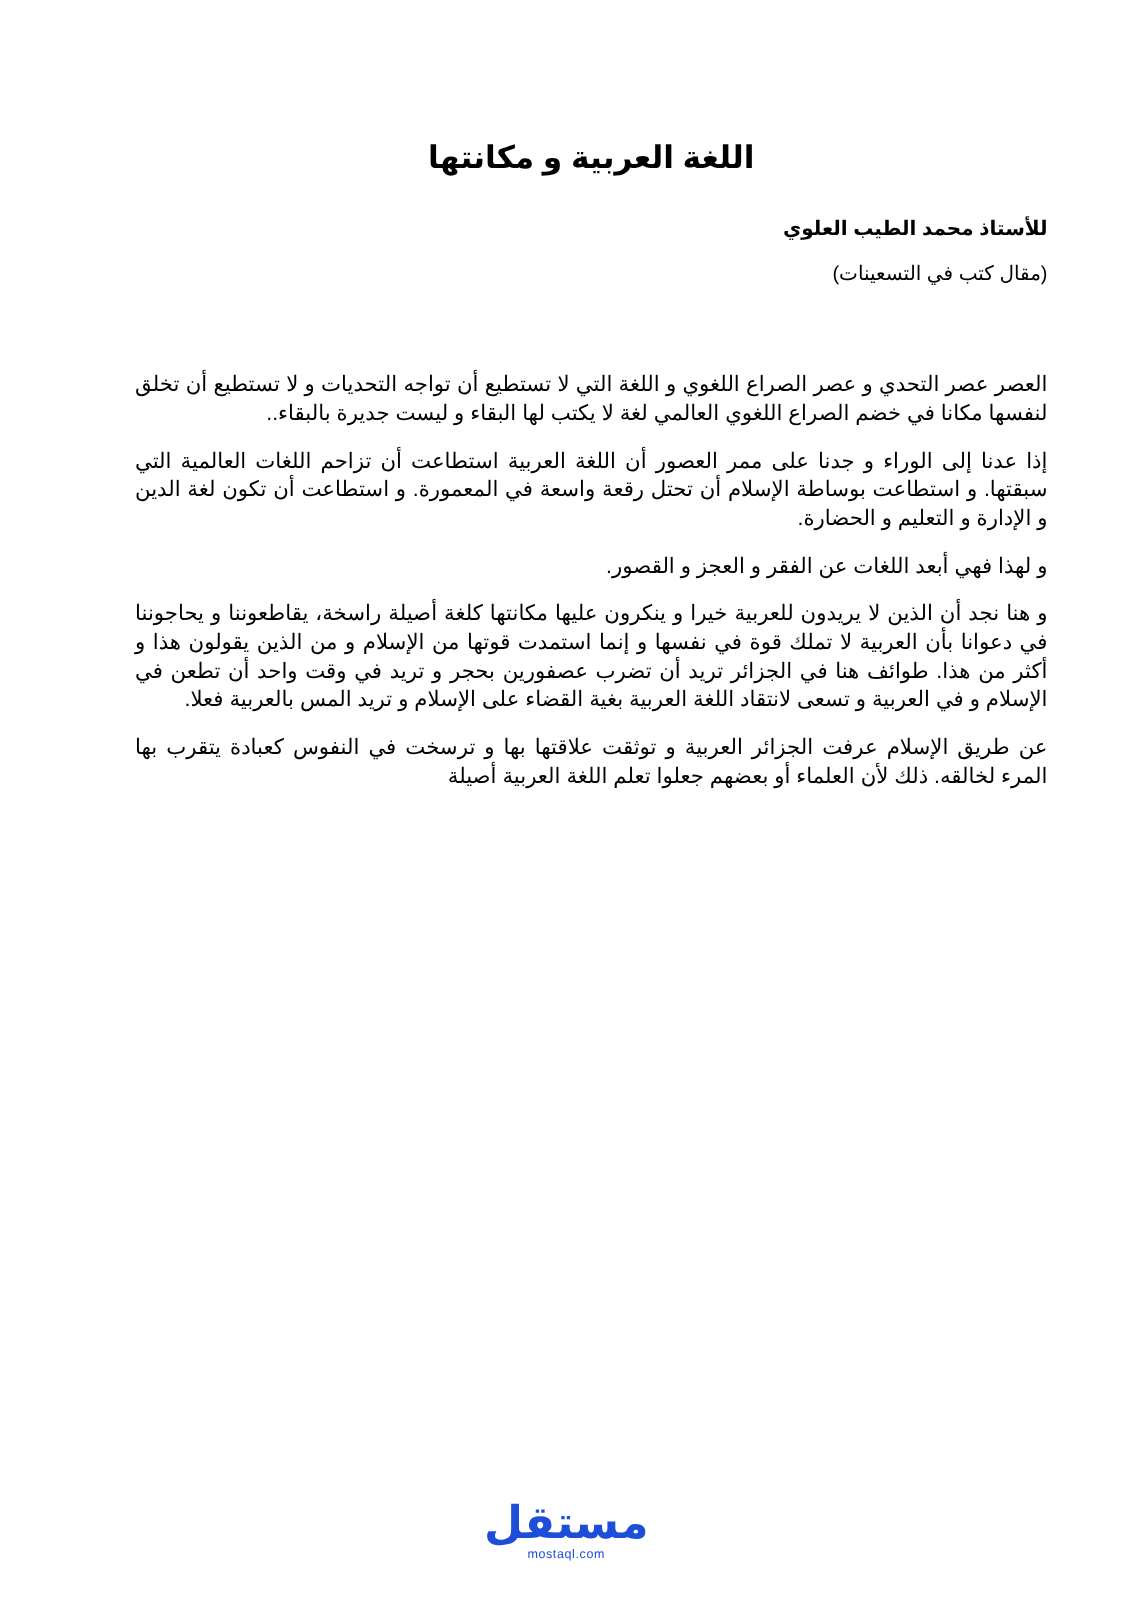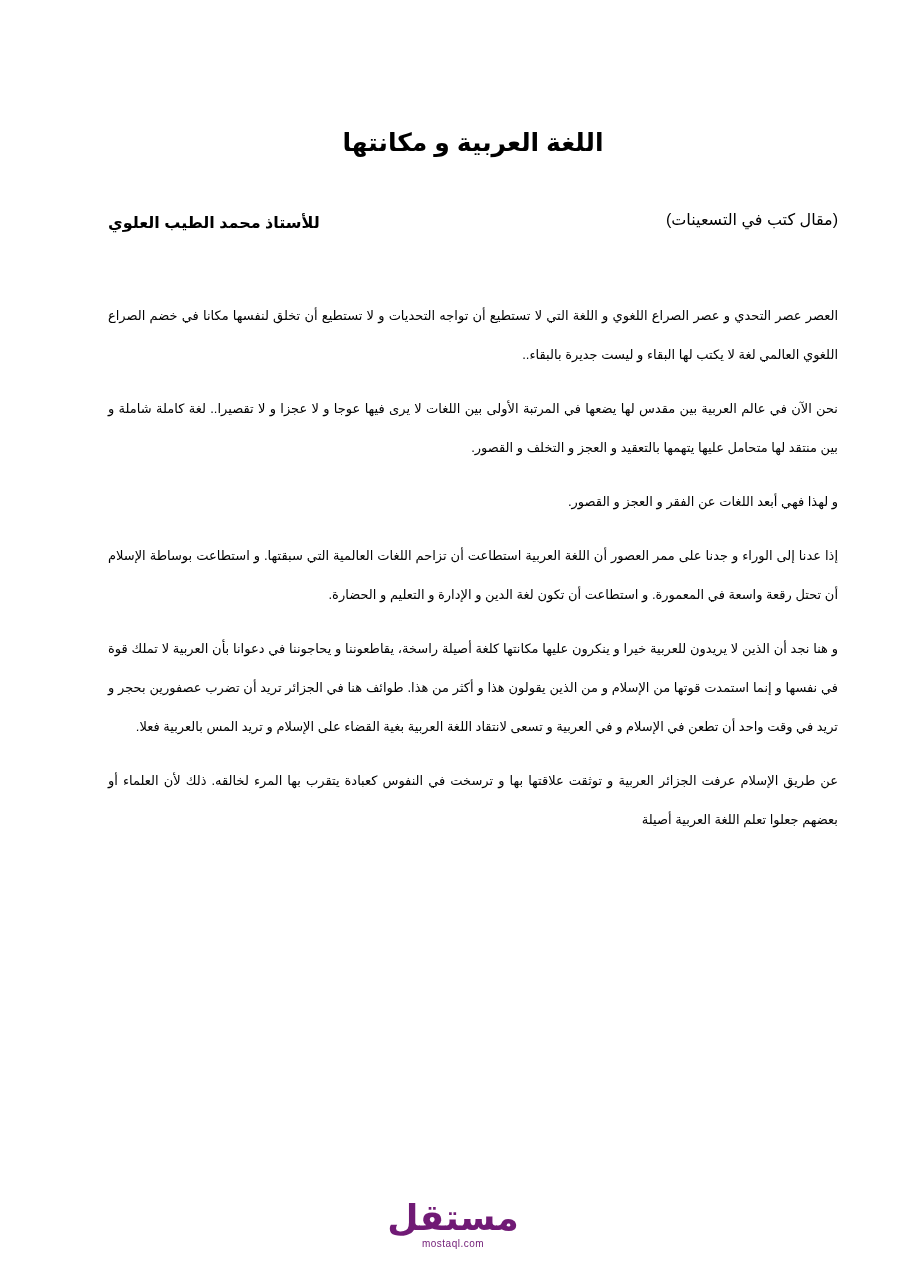--- a/index.html
+++ b/index.html
@@ -22,60 +22,59 @@
     top: 0;
     direction: rtl;
   }
   .title {
     position: absolute;
     left: 0; right: 0;
     top: 108px;
     text-align: center;
     font-size: 25px;
     font-weight: bold;
-    margin: 16px;
+    margin: 0;
     line-height: 36px;
   }
   .author {
     position: absolute;
     left: 0; right: 0;
     top: 172px;
-    text-align: left;
+    text-align: right;
     font-size: 16px;
     font-weight: bold;
     line-height: 24px;
-    margin-top: 39px;
   }
   .subtitle {
     position: absolute;
     left: 0; right: 0;
     top: 208px;
     text-align: right;
     font-size: 16px;
     line-height: 24px;
   }
   .body-text {
     position: absolute;
     left: 0; right: 0;
     top: 296px;
   }
   .para {
     margin: 0 0 15px 0;
-    font-size: 13px;
-    line-height: 39px;
+    font-size: 17px;
+    line-height: 23px;
     text-align: justify;
     text-align-last: right;
   }
   .watermark {
     position: absolute;
     left: 378px;
     top: 1200px;
     width: 150px;
     text-align: center;
-    color: #701a75;
+    color: #1d4ed8;
     direction: ltr;
   }
   .watermark .logo {
     font-size: 36px;
     font-weight: bold;
     line-height: 36px;
     direction: rtl;
   }
   .watermark .domain {
     font-size: 10px;
@@ -86,23 +85,22 @@
 </head>
 <body>
 
 <div class="page">
   <h1 class="title">اللغة العربية و مكانتها</h1>
   <div class="author">للأستاذ محمد الطيب العلوي</div>
   <div class="subtitle">(مقال كتب في التسعينات)</div>
 
   <div class="body-text">
     <p class="para">العصر عصر التحدي و عصر الصراع اللغوي و اللغة التي لا تستطيع أن تواجه التحديات و لا تستطيع أن تخلق لنفسها مكانا في خضم الصراع اللغوي العالمي لغة لا يكتب لها البقاء و ليست جديرة بالبقاء..</p>
-    <p class="para">نحن الآن في عالم العربية بين مقدس لها يضعها في المرتبة الأولى بين اللغات لا يرى فيها عوجا و لا عجزا و لا تقصيرا.. لغة كاملة شاملة و بين منتقد لها متحامل عليها يتهمها بالتعقيد و العجز و التخلف و القصور.</p>
+    <p class="para">إذا عدنا إلى الوراء و جدنا على ممر العصور أن اللغة العربية استطاعت أن تزاحم اللغات العالمية التي سبقتها. و استطاعت بوساطة الإسلام أن تحتل رقعة واسعة في المعمورة. و استطاعت أن تكون لغة الدين و الإدارة و التعليم و الحضارة.</p>
     <p class="para">و لهذا فهي أبعد اللغات عن الفقر و العجز و القصور.</p>
-    <p class="para">إذا عدنا إلى الوراء و جدنا على ممر العصور أن اللغة العربية استطاعت أن تزاحم اللغات العالمية التي سبقتها. و استطاعت بوساطة الإسلام أن تحتل رقعة واسعة في المعمورة. و استطاعت أن تكون لغة الدين و الإدارة و التعليم و الحضارة.</p>
     <p class="para">و هنا نجد أن الذين لا يريدون للعربية خيرا و ينكرون عليها مكانتها كلغة أصيلة راسخة، يقاطعوننا و يحاجوننا في دعوانا بأن العربية لا تملك قوة في نفسها و إنما استمدت قوتها من الإسلام و من الذين يقولون هذا و أكثر من هذا. طوائف هنا في الجزائر تريد أن تضرب عصفورين بحجر و تريد في وقت واحد أن تطعن في الإسلام و في العربية و تسعى لانتقاد اللغة العربية بغية القضاء على الإسلام و تريد المس بالعربية فعلا.</p>
     <p class="para">عن طريق الإسلام عرفت الجزائر العربية و توثقت علاقتها بها و ترسخت في النفوس كعبادة يتقرب بها المرء لخالقه. ذلك لأن العلماء أو بعضهم جعلوا تعلم اللغة العربية أصيلة</p>
   </div>
 </div>
 
 <div class="watermark">
   <div class="logo">مستقل</div>
   <div class="domain">mostaql.com</div>
 </div>
 

